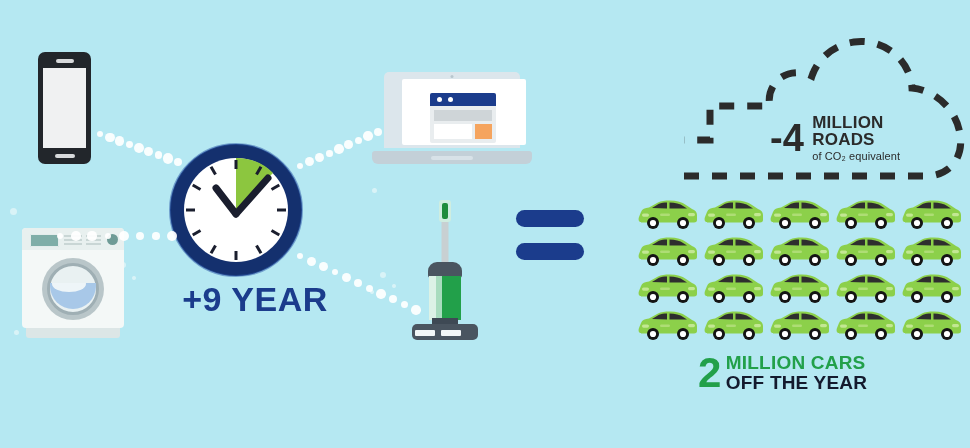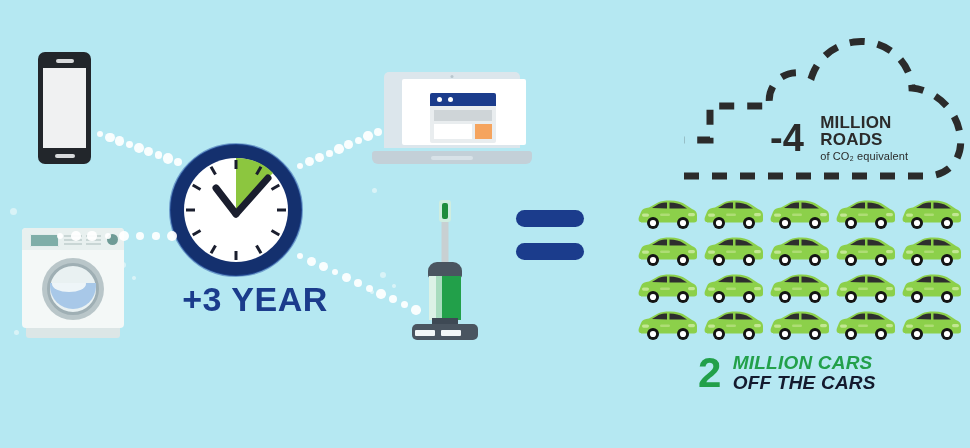--- a/index.html
+++ b/index.html
@@ -189,41 +189,41 @@
   #cloud svg{display:block;}
   #cloud-text{
     left:770px;top:114px;width:150px;
     color:#2B2B2B;
   }
   #cloud-text .big{
     font-size:38px;font-weight:bold;line-height:1;
     display:inline-block;vertical-align:middle;
   }
   #cloud-text .right{
-    display:inline-block;vertical-align:middle;margin-left:12px;
+    display:inline-block;vertical-align:middle;margin-left:4px;
   }
   #cloud-text .m1,#cloud-text .m2{
     font-size:17px;font-weight:bold;line-height:1.02;letter-spacing:0.2px;
   }
   #cloud-text .sub{
     font-size:11px;font-weight:normal;margin-top:1px;letter-spacing:0.1px;
   }
 
   
   #cars{left:638px;top:198px;width:330px;height:145px;}
   .car-row{position:absolute;left:0;width:330px;height:34px;}
   .car{position:absolute;width:60px;height:34px;}
 
   
   #cars-label{left:698px;top:352px;width:250px;}
   #cars-label .num{
     display:inline-block;vertical-align:middle;
     font-size:42px;font-weight:bold;color:#22A04A;line-height:1;
   }
-  #cars-label .txt{display:inline-block;vertical-align:middle;margin-left:7px;font-style:italic;}
+  #cars-label .txt{display:inline-block;vertical-align:middle;}
   #cars-label .r1{font-size:19px;font-weight:bold;color:#22A04A;line-height:1.05;letter-spacing:0.2px;}
   #cars-label .r2{font-size:19px;font-weight:bold;color:#141A2E;line-height:1.05;letter-spacing:0.2px;}
 
   
   .dot{position:absolute;border-radius:50%;background:#FFFFFF;opacity:0.92;}
   .bgdot{position:absolute;border-radius:50%;background:#DFF4F8;opacity:0.85;}
 </style>
 </head>
 <body>
 
@@ -304,21 +304,21 @@
         <line x1="24.7" y1="93" x2="32.5" y2="88.5"></line>
         <line x1="18" y1="68" x2="27" y2="68"></line>
         <line x1="24.7" y1="43" x2="32.5" y2="47.5"></line>
         <line x1="43" y1="24.7" x2="47.5" y2="32.5"></line>
       </g>
       <line x1="68" y1="72" x2="48" y2="46" stroke="#1A1E2E" stroke-width="7" stroke-linecap="round"></line>
       <line x1="68" y1="72" x2="100" y2="36" stroke="#1A1E2E" stroke-width="7" stroke-linecap="round"></line>
     </svg>
   </div>
 
-  <div class="abs" id="year-label">+3 YEAR</div>
+  <div class="abs" id="year-label">+9 YEAR</div>
 
   <div class="abs" id="vacuum">
     <div class="v-tipOuter"></div>
     <div class="v-tip"></div>
     <div class="v-pole"></div>
     <div class="v-cap"></div>
     <div class="v-body">
       <div class="s1"></div>
       <div class="s2"></div>
     </div>
@@ -603,21 +603,21 @@
             <circle cx="45" cy="25" r="6" fill="#141414"></circle>
             <circle cx="45" cy="25" r="3.1" fill="#FFFFFF"></circle>
           </svg></div>
       </div>
     </div>
 
   <div class="abs" id="cars-label">
     <span class="num">2</span>
     <span class="txt">
       <div class="r1">MILLION CARS</div>
-      <div class="r2">OFF THE CARS</div>
+      <div class="r2">OFF THE YEAR</div>
     </span>
   </div>
 
   <div id="connectors">
       <div class="dot" style="left:96.85px;top:130.85px;width:6.300000000000001px;height:6.300000000000001px;"></div>
       <div class="dot" style="left:104.91561808948389px;top:132.6656180894839px;width:9.668763821032227px;height:9.668763821032227px;"></div>
       <div class="dot" style="left:114.82194179678098px;top:136.32194179678098px;width:9.356116406438051px;height:9.356116406438051px;"></div>
       <div class="dot" style="left:125.80186063806926px;top:141.05186063806926px;width:6.89627872386148px;height:6.89627872386148px;"></div>
       <div class="dot" style="left:134.05147208034882px;top:143.05147208034882px;width:9.897055839302372px;height:9.897055839302372px;"></div>
       <div class="dot" style="left:144.26652878467195px;top:147.01652878467195px;width:8.966942430656083px;height:8.966942430656083px;"></div>

